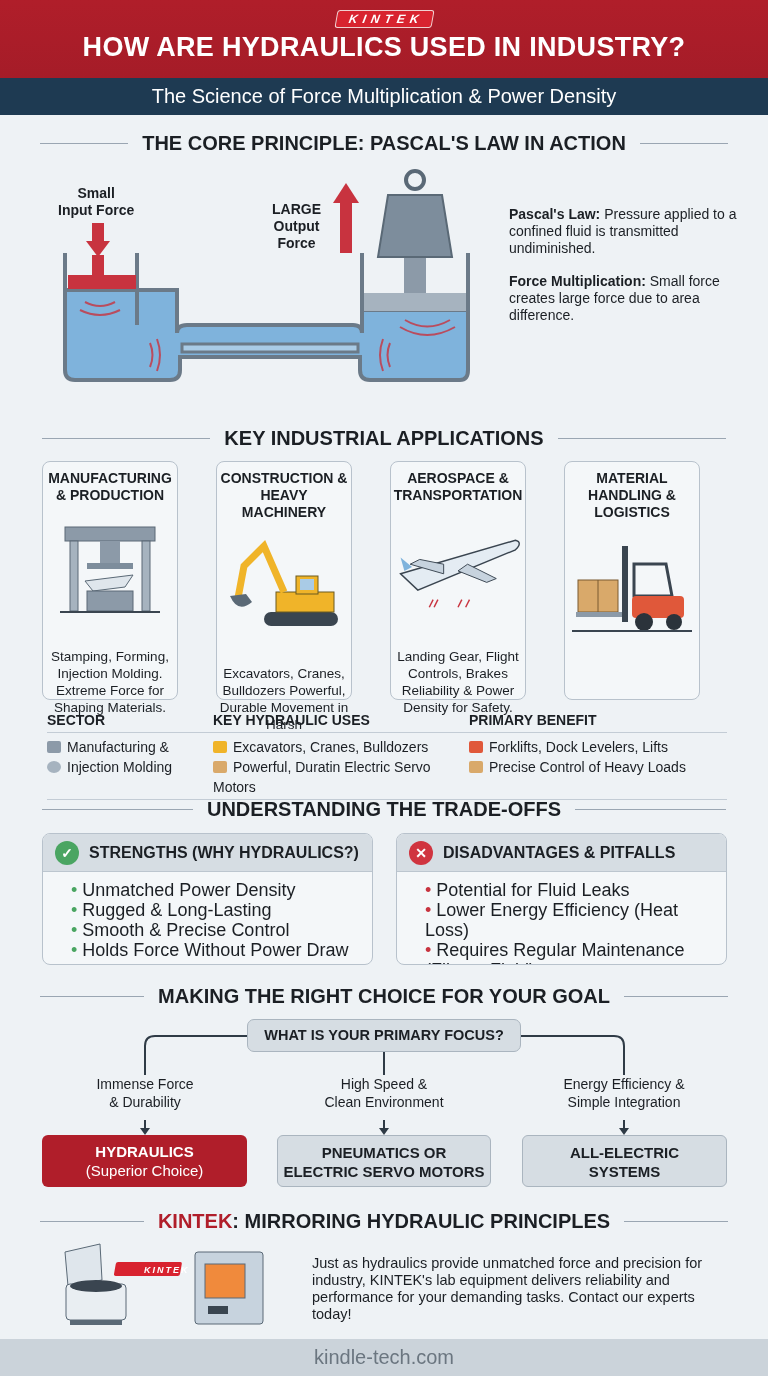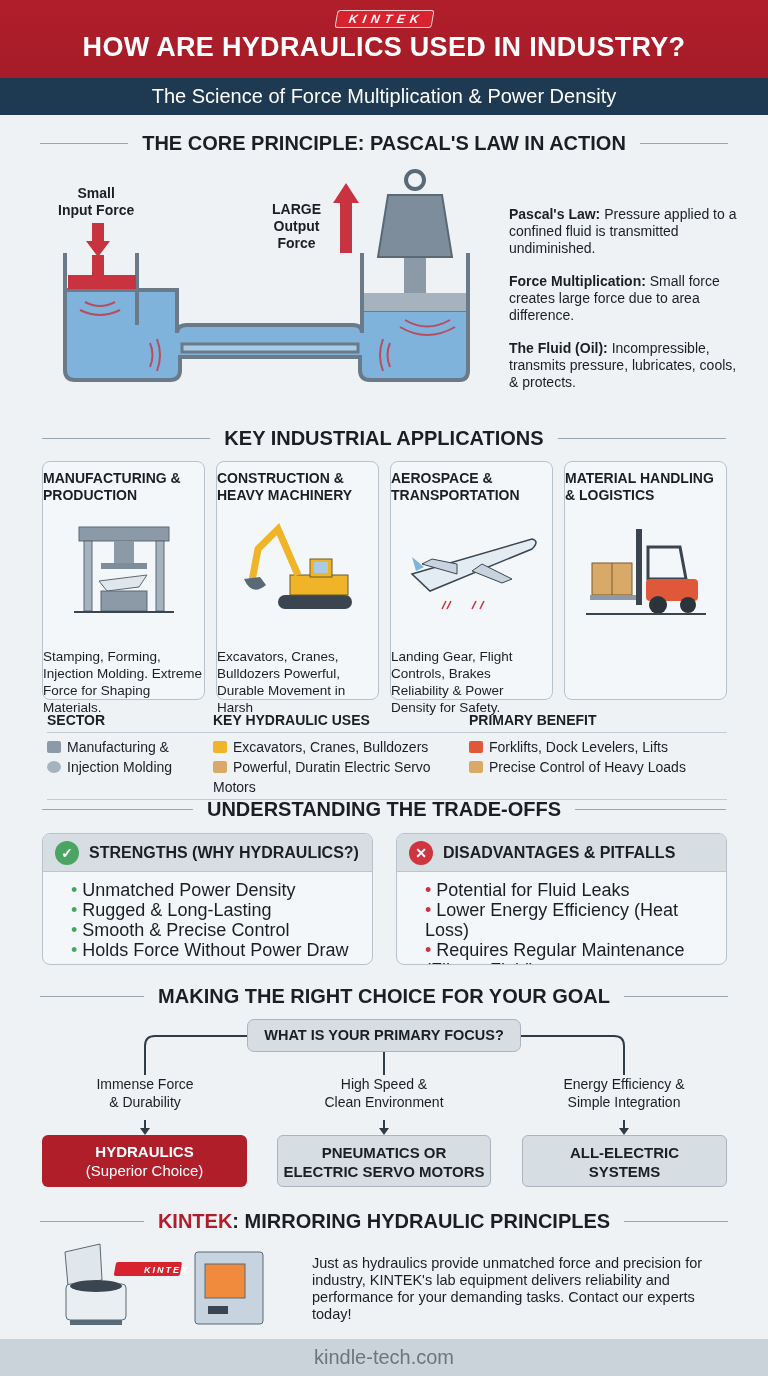--- a/index.html
+++ b/index.html
@@ -10,21 +10,21 @@
   .sub { background: #1e3a52; color: #fff; height: 37px; line-height: 37px; text-align: center; font-size: 20px; }
   .sec-h { position: absolute; left: 0; width: 768px; display: flex; align-items: center; justify-content: center; gap: 14px; }
   .sec-h .ln { height: 1px; background: #9aa6b2; flex: 1; }
   .sec-h .t { font-weight: bold; font-size: 20px; white-space: nowrap; }
   .sec-h .accent { color: #b01e2a; }
   .abs { position: absolute; }
   .fl { font-size: 14px; font-weight: bold; text-align: center; line-height: 17px; color: #1b1f24; }
   .facts { font-size: 14px; line-height: 17px; }
   .facts p { margin-bottom: 16px; }
   .facts b { font-weight: bold; }
-  .card { position: absolute; top: 461px; width: 163px; height: 239px; border: 1px solid #b8c2cc; border-radius: 8px; background: #f4f7f9; }
+  .card { position: absolute; top: 461px; width: 136px; height: 239px; border: 1px solid #b8c2cc; border-radius: 8px; background: #f4f7f9; text-align: center; }
   .card .ct { font-weight: bold; font-size: 14px; line-height: 17px; margin-top: 8px; }
   .card .ci { height: 110px; margin-top: 10px; display: flex; align-items: center; justify-content: center; }
   .card .cd { font-size: 13.5px; line-height: 17px; margin-top: 24px; }
   .tbl { position: absolute; top: 712px; left: 47px; width: 680px; font-size: 14px; }
   .tbl .row { display: flex; }
   .tbl .c1 { width: 166px; } .tbl .c2 { width: 256px; } .tbl .c3 { flex: 1; }
   .tbl .hd { font-weight: bold; padding-bottom: 4px; border-bottom: 1px solid #c3ccd5; }
   .tbl .bd { padding: 4px 0 2px; line-height: 20px; border-bottom: 1px solid #c3ccd5; }
   .tbl .ic { display: inline-block; width: 14px; height: 12px; vertical-align: -1px; margin-right: 6px; border-radius: 2px; }
   .tb { position: absolute; top: 833px; height: 132px; border: 1px solid #b8c2cc; border-radius: 8px; background: #f4f7f9; overflow: hidden; }
@@ -106,21 +106,20 @@
     <path d="M335 178 Q330 190 335 202"></path>
       <path d="M328 174 Q322 190 328 206"></path>
     <path d="M350 155 Q372 168 395 155"></path>
       <path d="M345 162 Q372 178 400 162"></path>
   </g>
 </svg>
 
 <div class="abs facts" style="left:509px;top:206px;width:230px;">
   <p><b>Pascal's Law:</b><span> Pressure applied to a confined fluid is transmitted undiminished.</span></p>
   <p><b>Force Multiplication:</b><span> Small force creates large force due to area difference.</span></p>
-  <p><b>The Fluid (Oil):</b><span> Incompressible, transmits pressure, lubricates, cools, &amp; protects.</span></p>
 </div>
 
 <div class="sec-h" style="top:427px;padding:0 42px;">
   <div class="ln"></div>
     <div class="t">KEY INDUSTRIAL APPLICATIONS</div>
     <div class="ln"></div>
 </div>
 
 <div class="card" style="left:42px;">
   <div class="ct">MANUFACTURING &amp; PRODUCTION</div>

